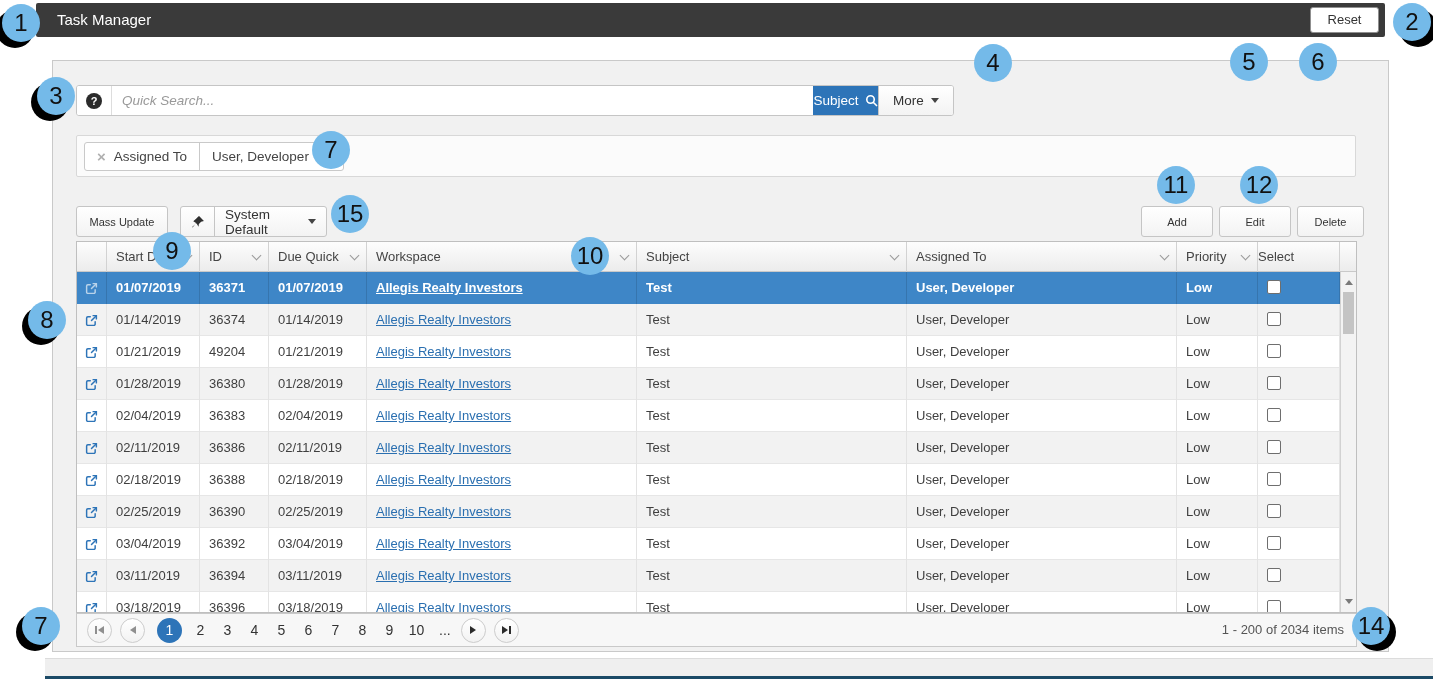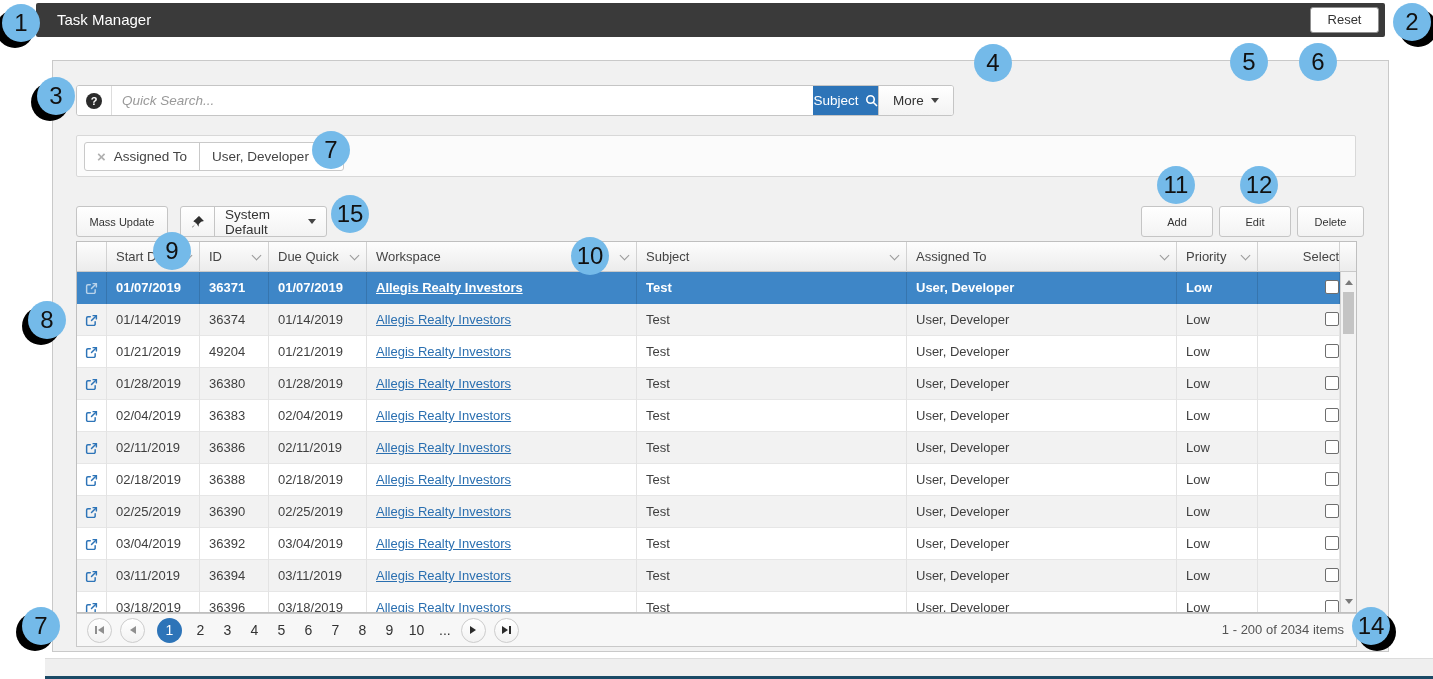--- a/index.html
+++ b/index.html
@@ -71,21 +71,21 @@
   .ghead { position:absolute; left:0; top:0; right:0; height:30px;
            background:linear-gradient(#fdfdfd,#ececec); border-bottom:1px solid #c9c9c9; }
   .hcell { position:absolute; top:0; height:30px; line-height:29px; font-size:13px; color:#444;
            padding-left:9px; border-right:1px solid #d2d2d2; cursor:pointer; }
   .chev { position:absolute; right:8px; top:10px; width:7px; height:7px;
           border-right:1.4px solid #9a9a9a; border-bottom:1.4px solid #9a9a9a; transform:rotate(45deg); }
   .c0 { left:0; width:30px; } .c1 { left:30px; width:93px; } .c2 { left:123px; width:69px; }
   .c3 { left:192px; width:98px; } .c4 { left:290px; width:270px; } .c5 { left:560px; width:270px; }
   .c6 { left:830px; width:270px; } .c7 { left:1100px; width:81px; } .c8 { left:1181px; width:82px; }
   .c9 { left:1263px; width:16px; border-right:none; }
-  .ctr { text-align:right; padding-left:0; }
+  .ctr { text-align:left; padding-left:0; }
 
   .trow { position:absolute; left:0; width:1263px; height:32px; background:#fff;
           border-bottom:1px solid #e6e6e6; cursor:pointer; }
   .trow.alt { background:#f2f2f2; }
   .trow.sel { background:#3e86c7; border-bottom-color:#3e86c7; }
   .cell { position:absolute; top:0; height:32px; line-height:31px; font-size:13px; color:#3f3f3f;
           padding-left:9px; border-right:1px solid #e3e3e3; white-space:nowrap; overflow:hidden; }
   .cell.c0 { display:flex; align-items:center; justify-content:center; padding-left:0; }
   .sel .cell { color:#fff; font-weight:bold; border-right-color:rgba(0,0,0,0.12); }
   .wslink { color:#2a6fb0; text-decoration:underline; cursor:pointer; }

